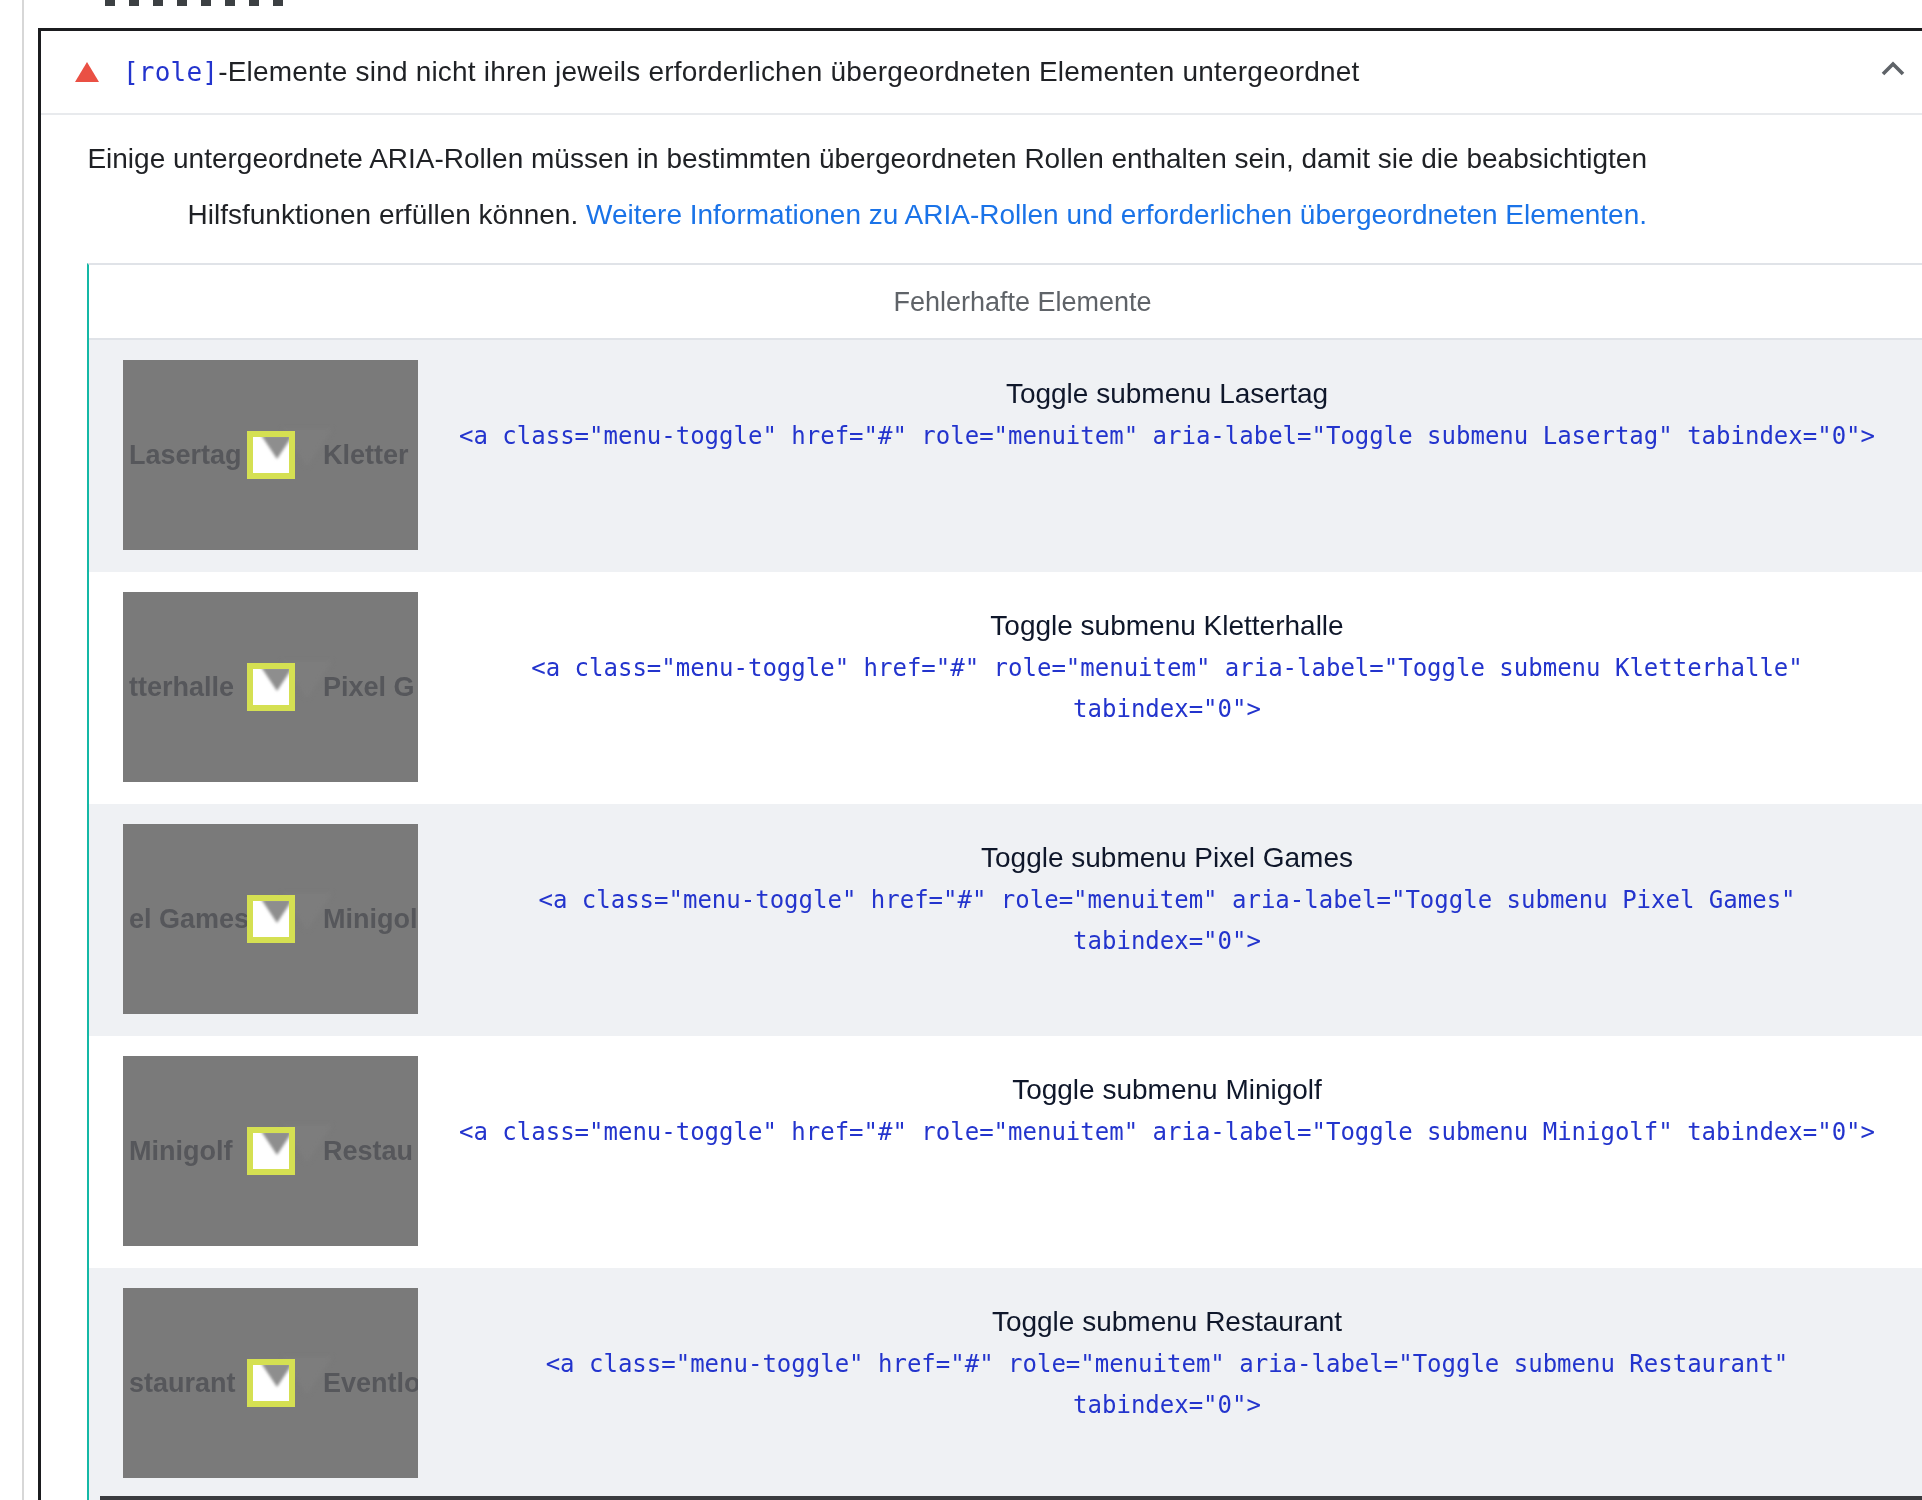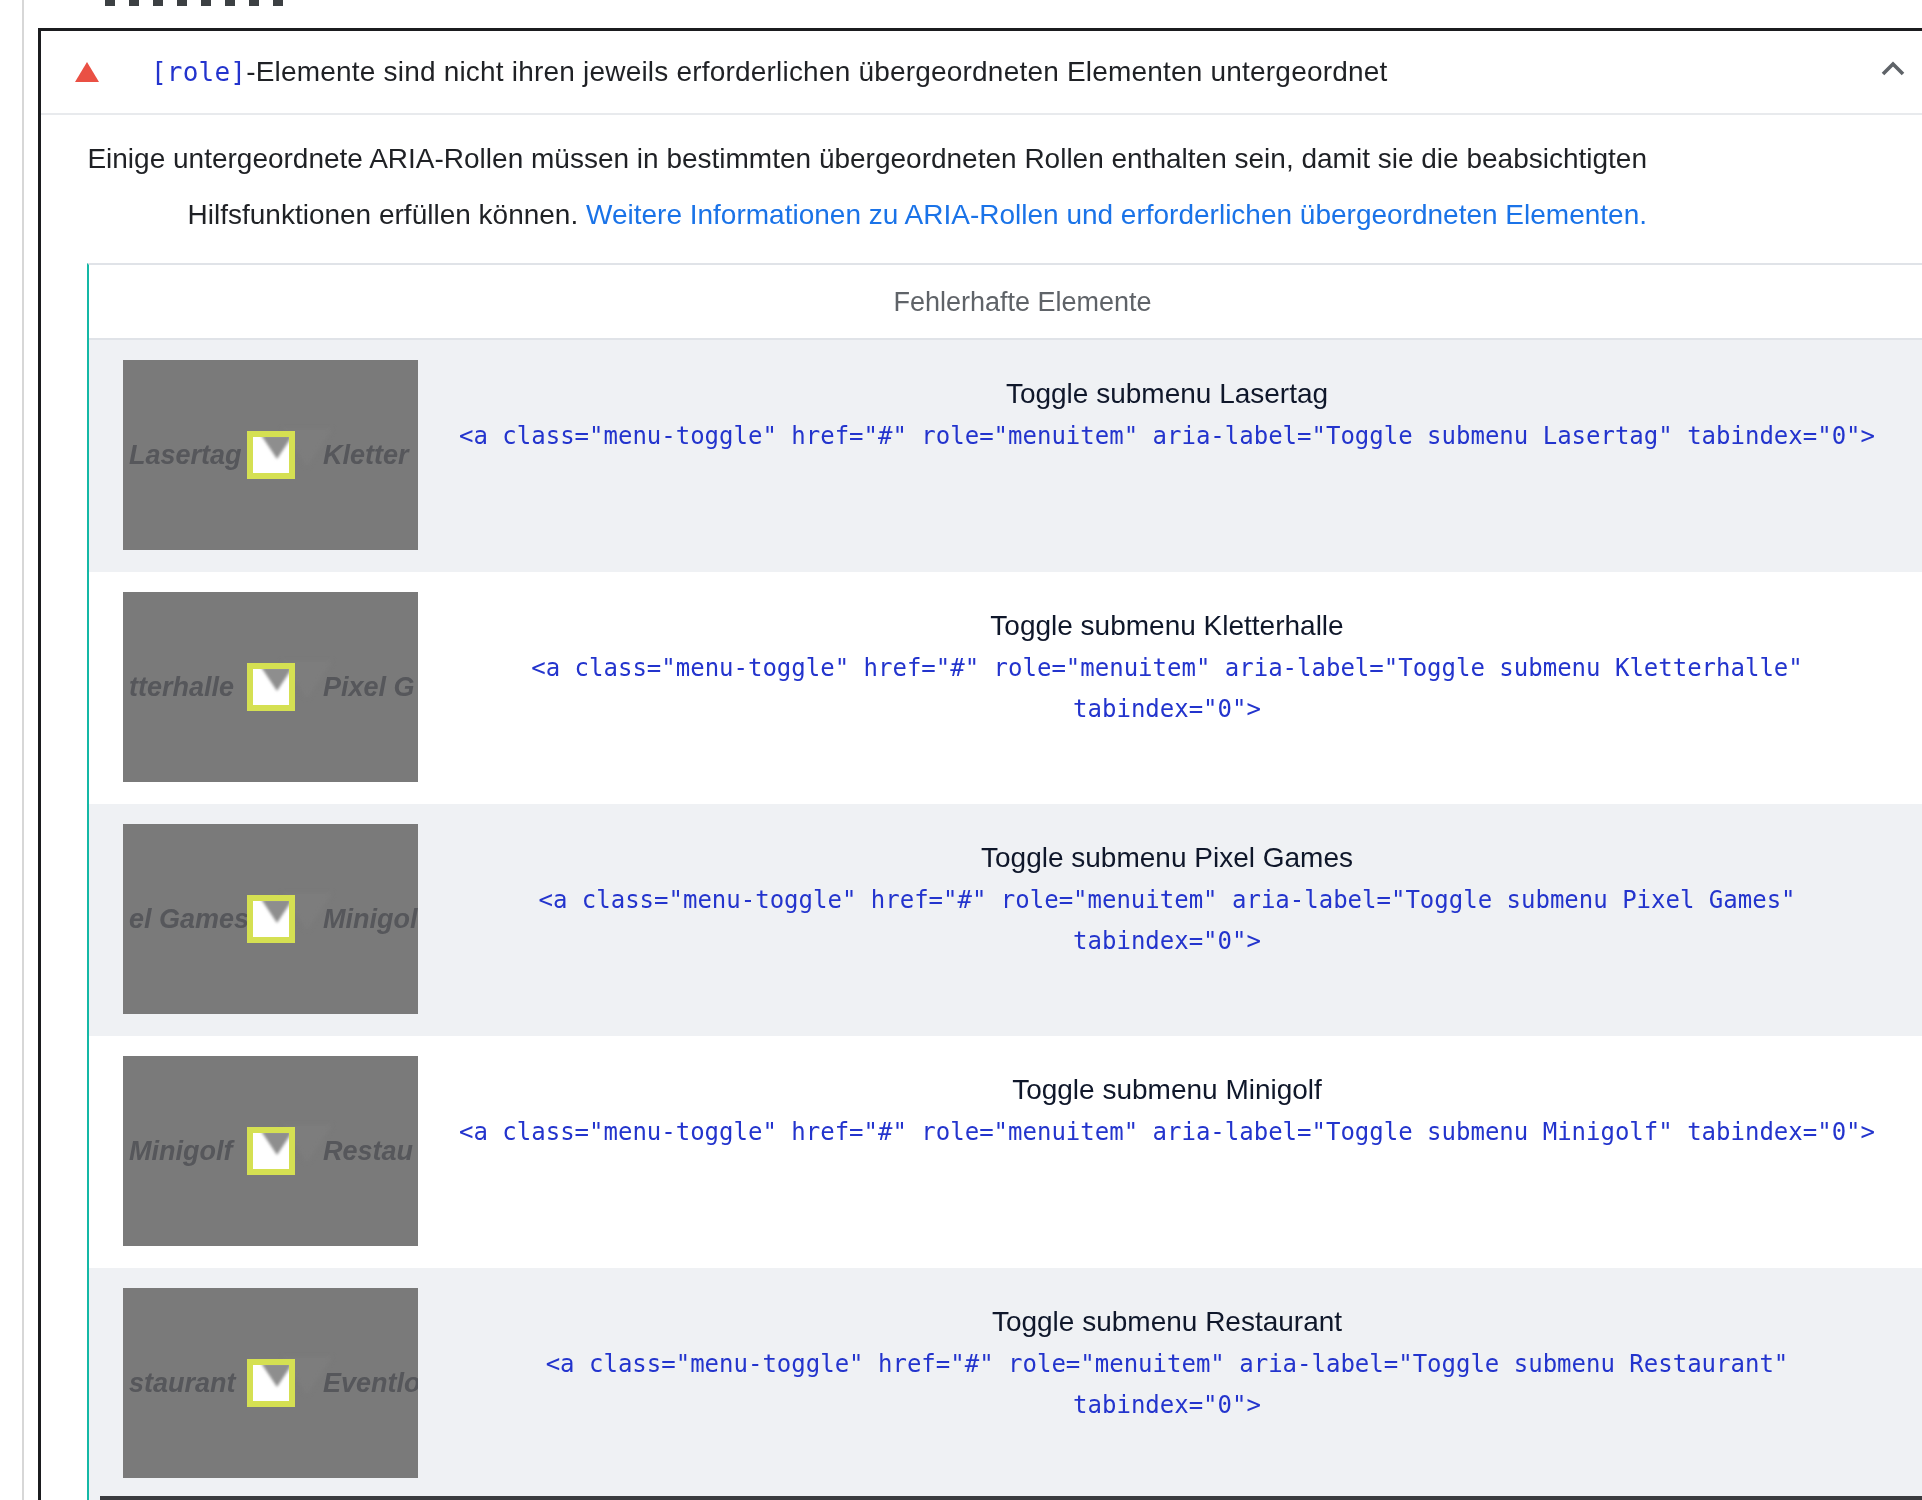--- a/index.html
+++ b/index.html
@@ -11,42 +11,42 @@
 
   
   .clipped-stubs { position:absolute; left:105px; top:0; width:192px; height:6px;
     background:repeating-linear-gradient(90deg,#3c4043 0 10px, transparent 10px 24px); }
 
   
   .audit-panel { position:absolute; left:38px; top:28px; right:0; bottom:0;
     background:#fff; border-left:3px solid #1b1c1f; border-top:3px solid #1b1c1f; }
 
   .audit-header { position:relative; height:82px; display:flex; align-items:center;
-    padding-left:34px; cursor:pointer;gap:28px; }
+    padding-left:34px; cursor:pointer; }
   .fail-triangle { width:0; height:0; border-left:12px solid transparent;
     border-right:12px solid transparent; border-bottom:20px solid #ea5044; margin-right:24px; }
   .audit-title { font-size:28px; font-weight:400; color:#1f2125; letter-spacing:.2px; }
   .audit-title .code { font-family:"DejaVu Sans Mono", monospace; font-size:26px; color:#2334cd; }
   .chevron { position:absolute; right:16px; top:28px; }
 
   .header-sep { height:2px; background:#e8eaed; }
 
   .audit-body { padding-left:46px; }
   .description { margin-top:16px; font-size:28px; line-height:56px; color:#1f2125; max-width:1560px;text-align:right; }
   .description a { color:#1a73e8; text-decoration:none;margin-top:36px; }
 
   .elements-table { margin-top:20px; border-left:2px solid #14b8a6; border-top:2px solid #e0e3e8;text-align:center; }
   .table-header { padding:22px 0 20px 34px; font-size:27px; color:#5f6368;
     border-bottom:2px solid #e0e3e8; background:#fff; }
 
   .row { display:flex; padding:20px 0 22px 34px; background:#fff; }
   .row.alt { background:#eff1f4; }
 
   .thumb { position:relative; width:295px; height:190px; background:#7a7a7a;
-    overflow:hidden; flex:none;font-style:italic; }
+    overflow:hidden; flex:none; }
   .thumb-text { position:absolute; top:50%; transform:translateY(-50%);
     font-weight:700; font-size:27px; color:#56575b; white-space:nowrap; }
   .thumb-text.left  { left:6px; }
   .thumb-text.right { left:200px; }
   .big-caret { position:absolute; left:158px; top:50%; margin-top:-26px; width:0; height:0;
     border-left:26px solid transparent; border-right:26px solid transparent;
     border-top:38px solid rgba(125,125,125,.9); filter:blur(2px); }
   .hl-square { position:absolute; left:50%; top:50%; transform:translate(-50%,-50%);
     width:48px; height:48px; background:#fff; border:6px solid #d5e052; overflow:hidden; }
   .inner-caret { position:absolute; right:-4px; top:-2px; width:0; height:0;

